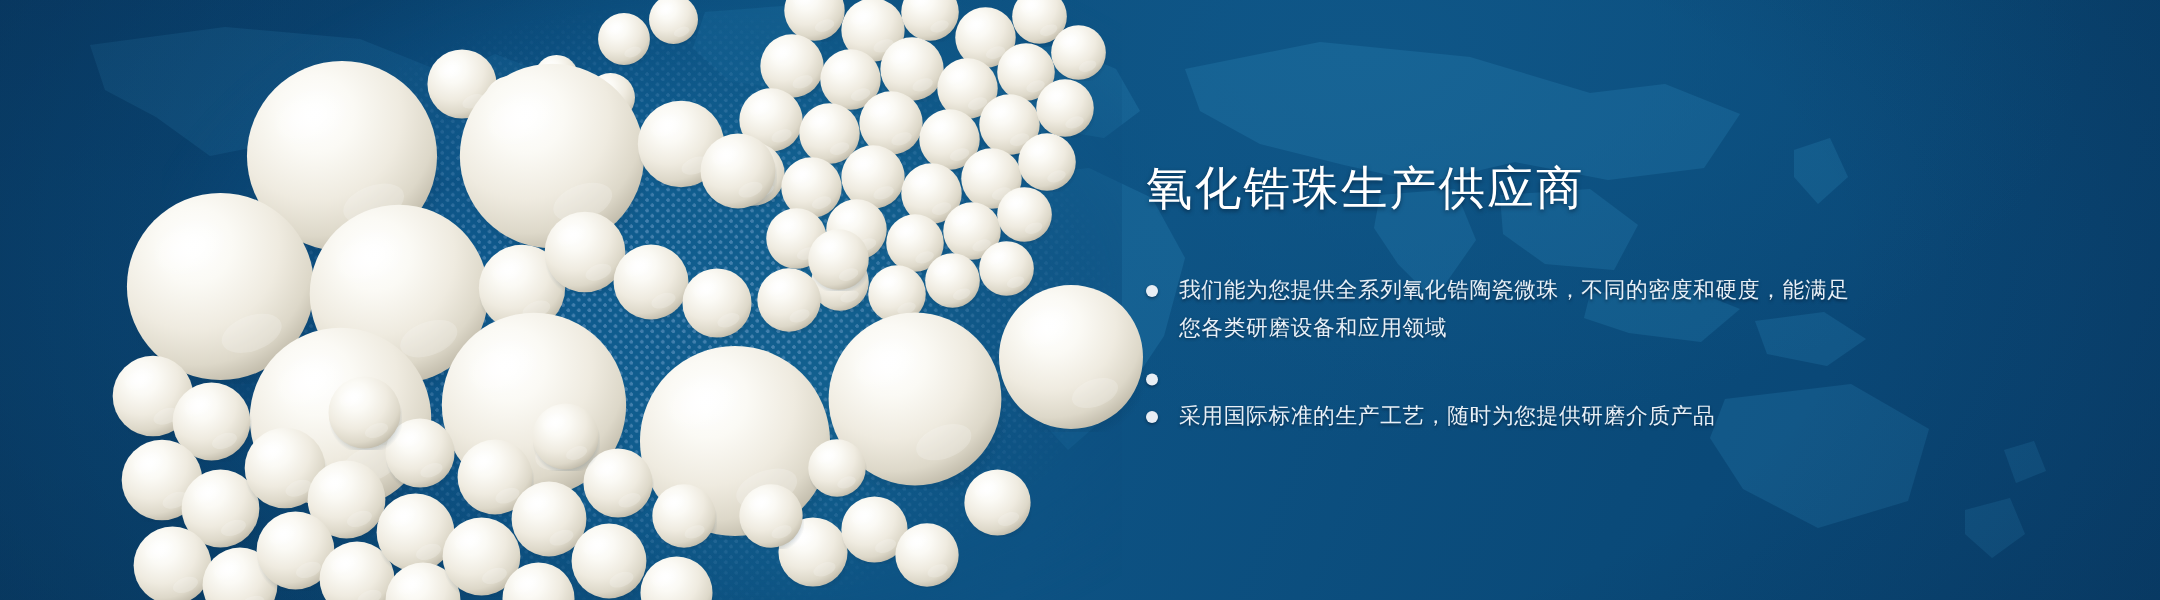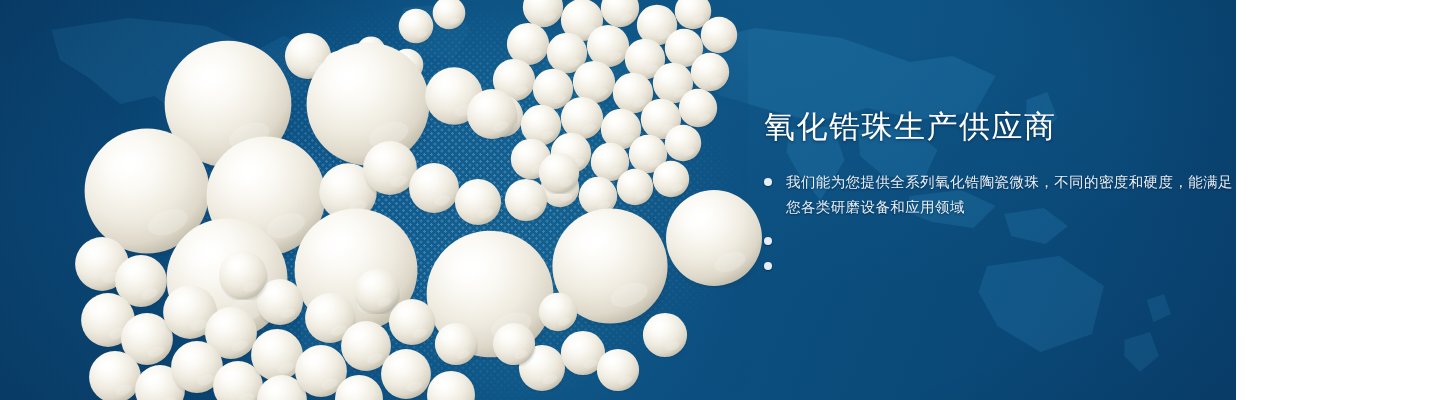--- a/index.html
+++ b/index.html
@@ -4,23 +4,24 @@
 <style>
   * { margin:0; padding:0; box-sizing:border-box; }
   html, body {
     width:1440px; height:400px;
     overflow:hidden;
     font-family:"DejaVu Sans","Liberation Sans",sans-serif;
   }
 
   #banner {
     position:relative;
-    width:1236px; height:400px;
+    width:1440px; height:400px;
     overflow:hidden;
     background:#701a75;
+    font-family:Liberation Serif, serif;
   }
 
   
   .bg-base {
     position:absolute; inset:0;
     background:
       radial-gradient(ellipse 780px 420px at 63% 8%, #0f5687 0%, rgba(15,86,135,0) 62%),
       radial-gradient(ellipse 620px 380px at 12% 52%, #0b4a7b 0%, rgba(11,74,123,0) 70%),
       linear-gradient(112deg, #0a4272 0%, #0a4876 26%, #0d5283 52%, #0a4a79 76%, #0a4271 100%);
   }
@@ -84,21 +85,21 @@
   }
   .headline {
     color:#ffffff;
     font-size:31px;
     font-weight:400;
     letter-spacing:1.5px;
     line-height:40px;
     text-shadow:0 1px 3px rgba(0,20,40,.55);
     white-space:nowrap;
   }
-  .bullets { margin-top:24px; }
+  .bullets { margin-top:36px; }
   .bullet {
     display:flex;
     align-items:flex-start;
     margin-bottom:9px;
   }
   .dot {
     flex:0 0 auto;
     width:8px; height:8px;
     border-radius:50%;
     background:#e8eef5;
@@ -297,18 +298,19 @@
         <span class="dot"></span>
         <span class="btext">我们能为您提供全系列氧化锆陶瓷微珠，不同的密度和硬度，能满足您各类研磨设备和应用领域</span>
       </li>
 
       <li class="bullet">
         <span class="dot"></span>
       </li>
 
       <li class="bullet">
         <span class="dot"></span>
+        <span class="btext">采用国际标准的生产工艺，随时为您提供研磨介质产品</span>
       </li>
 
     </ul>
   </div>
 
 </div>
 
 </body></html>

